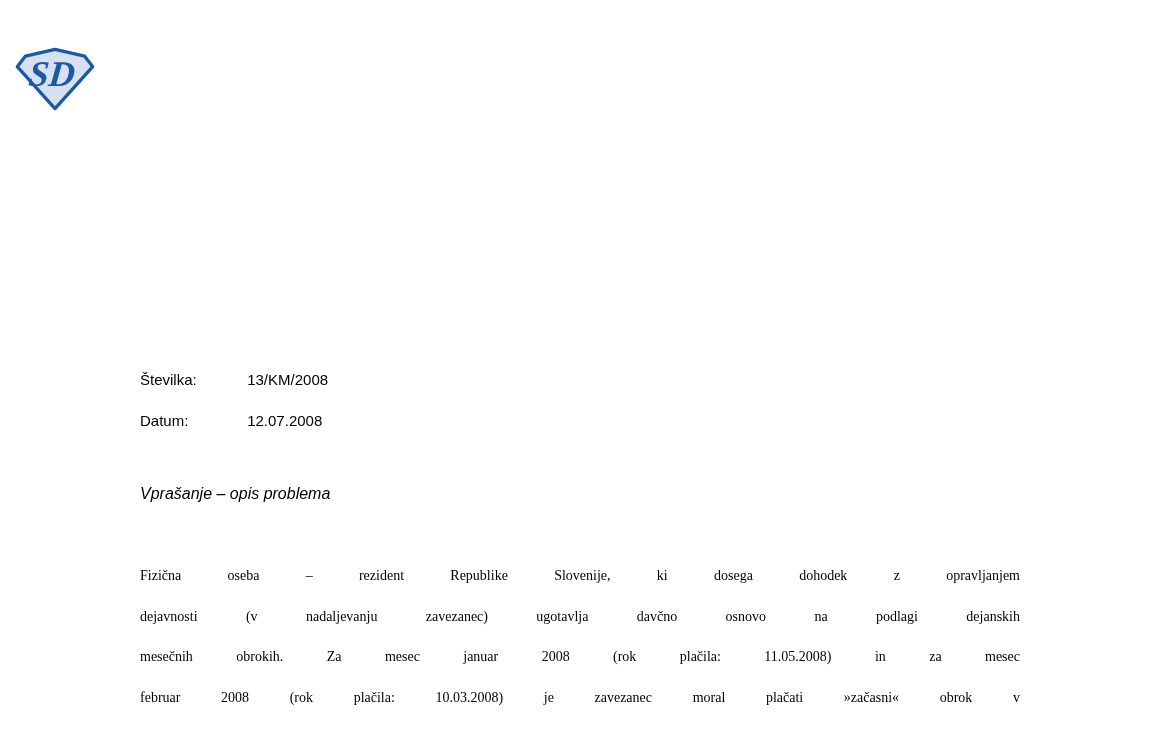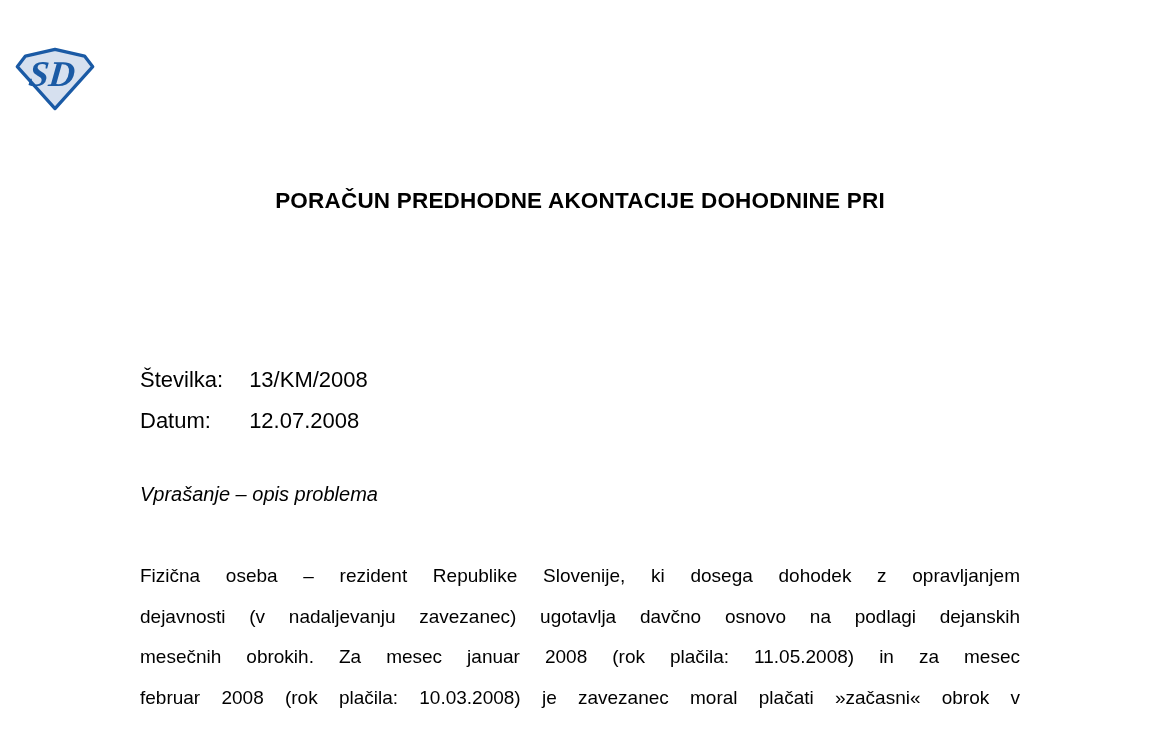--- a/index.html
+++ b/index.html
@@ -37,65 +37,65 @@
     letter-spacing: 0.2px;
     white-space: nowrap;
   }
   .meta-block {
     position: absolute;
     left: 140px;
     top: 359px;
     width: 880px;
   }
   .meta-row {
-    font-size: 22px;
+    font-size: 15px;
     line-height: 41px;
     white-space: nowrap;
   }
   .meta-label {
     display: inline-block;
     width: 103px;
   }
   .section-heading {
     position: absolute;
     left: 140px;
     top: 481px;
     width: 880px;
-    font-size: 20px;
+    font-size: 16px;
     font-style: italic;
     line-height: 26px;
     white-space: nowrap;
   }
   .body-block {
     position: absolute;
     left: 140px;
     top: 556px;
     width: 880px;
   }
   .body-line {
-    font-size: 19px;
+    font-size: 14px;
     line-height: 40.5px;
     text-align: justify;
     text-align-last: justify;
     -moz-text-align-last: justify;
     word-spacing: 0.5px;
+    font-family: Liberation Serif, serif;
   }
 </style>
 </head>
 <body>
 
 <div class="page">
 
   <svg class="logo" viewBox="0 0 100 78" xmlns="http://www.w3.org/2000/svg">
     <path d="M50 3 L14 11 L4 24 L50 75 L96 24 L86 11 Z" stroke-width="4" stroke-linejoin="round" fill="#d6e0ef" stroke="#1a5aa5"></path>
     <text x="50" y="48" text-anchor="middle" font-family="Liberation Serif, DejaVu Serif, serif" font-size="44" font-weight="bold" font-style="italic" transform="skewX(-6)" fill="#1a5aa5">SD</text>
   </svg>
 
   <div class="title-block">
-    <div class="title-line">PORAČUN PREDHODNE AKONTACIJE DOHODNINE PRI</div>
   </div>
 
   <div class="meta-block">
     <div class="meta-row">
       <span class="meta-label">Številka:</span>
       <span class="meta-value">13/KM/2008</span>
     </div>
     <div class="meta-row">
       <span class="meta-label">Datum:</span>
       <span class="meta-value">12.07.2008</span>

